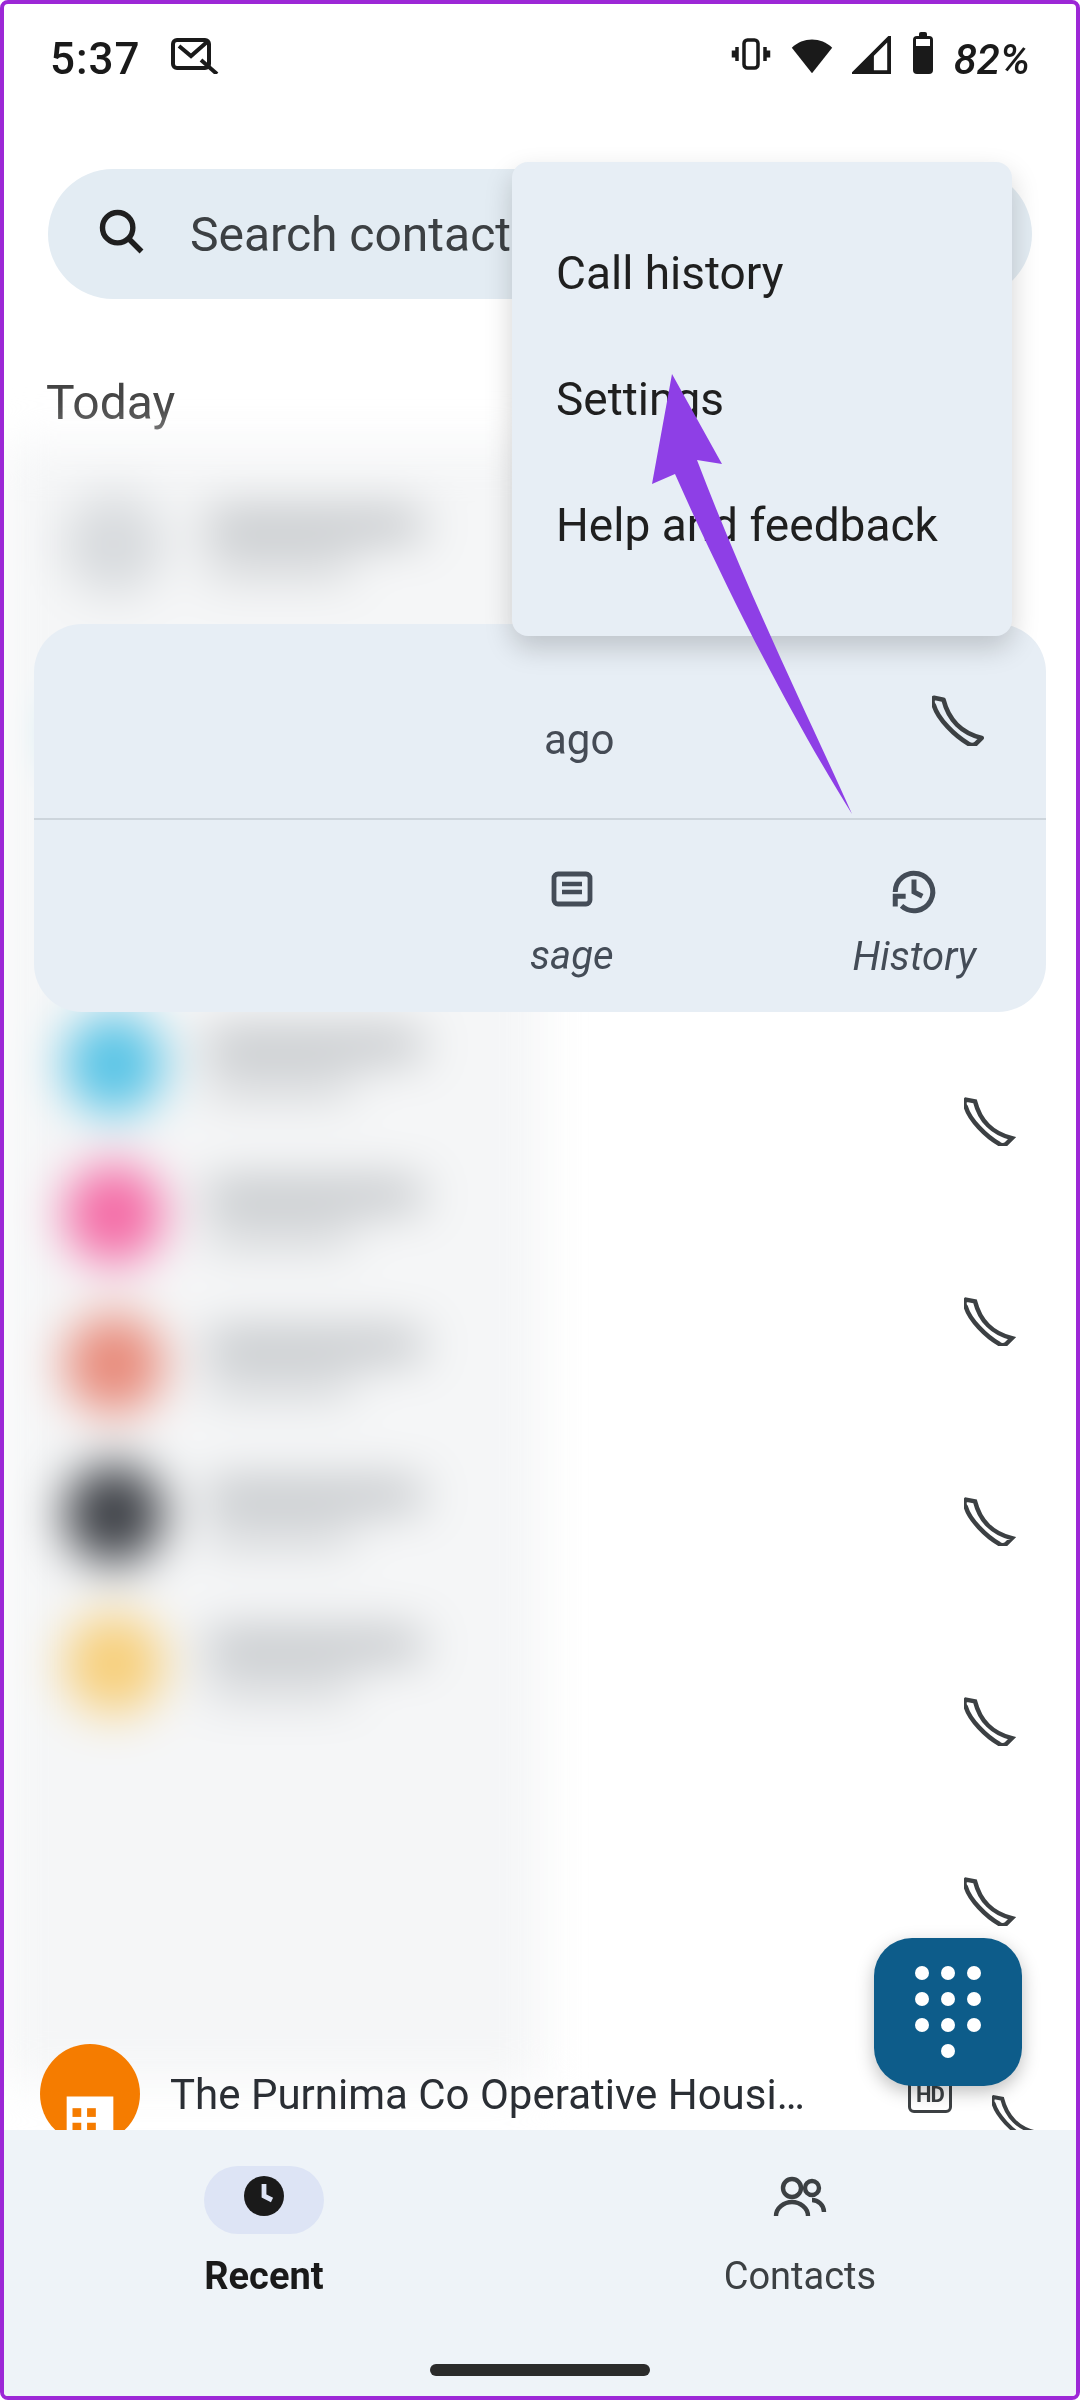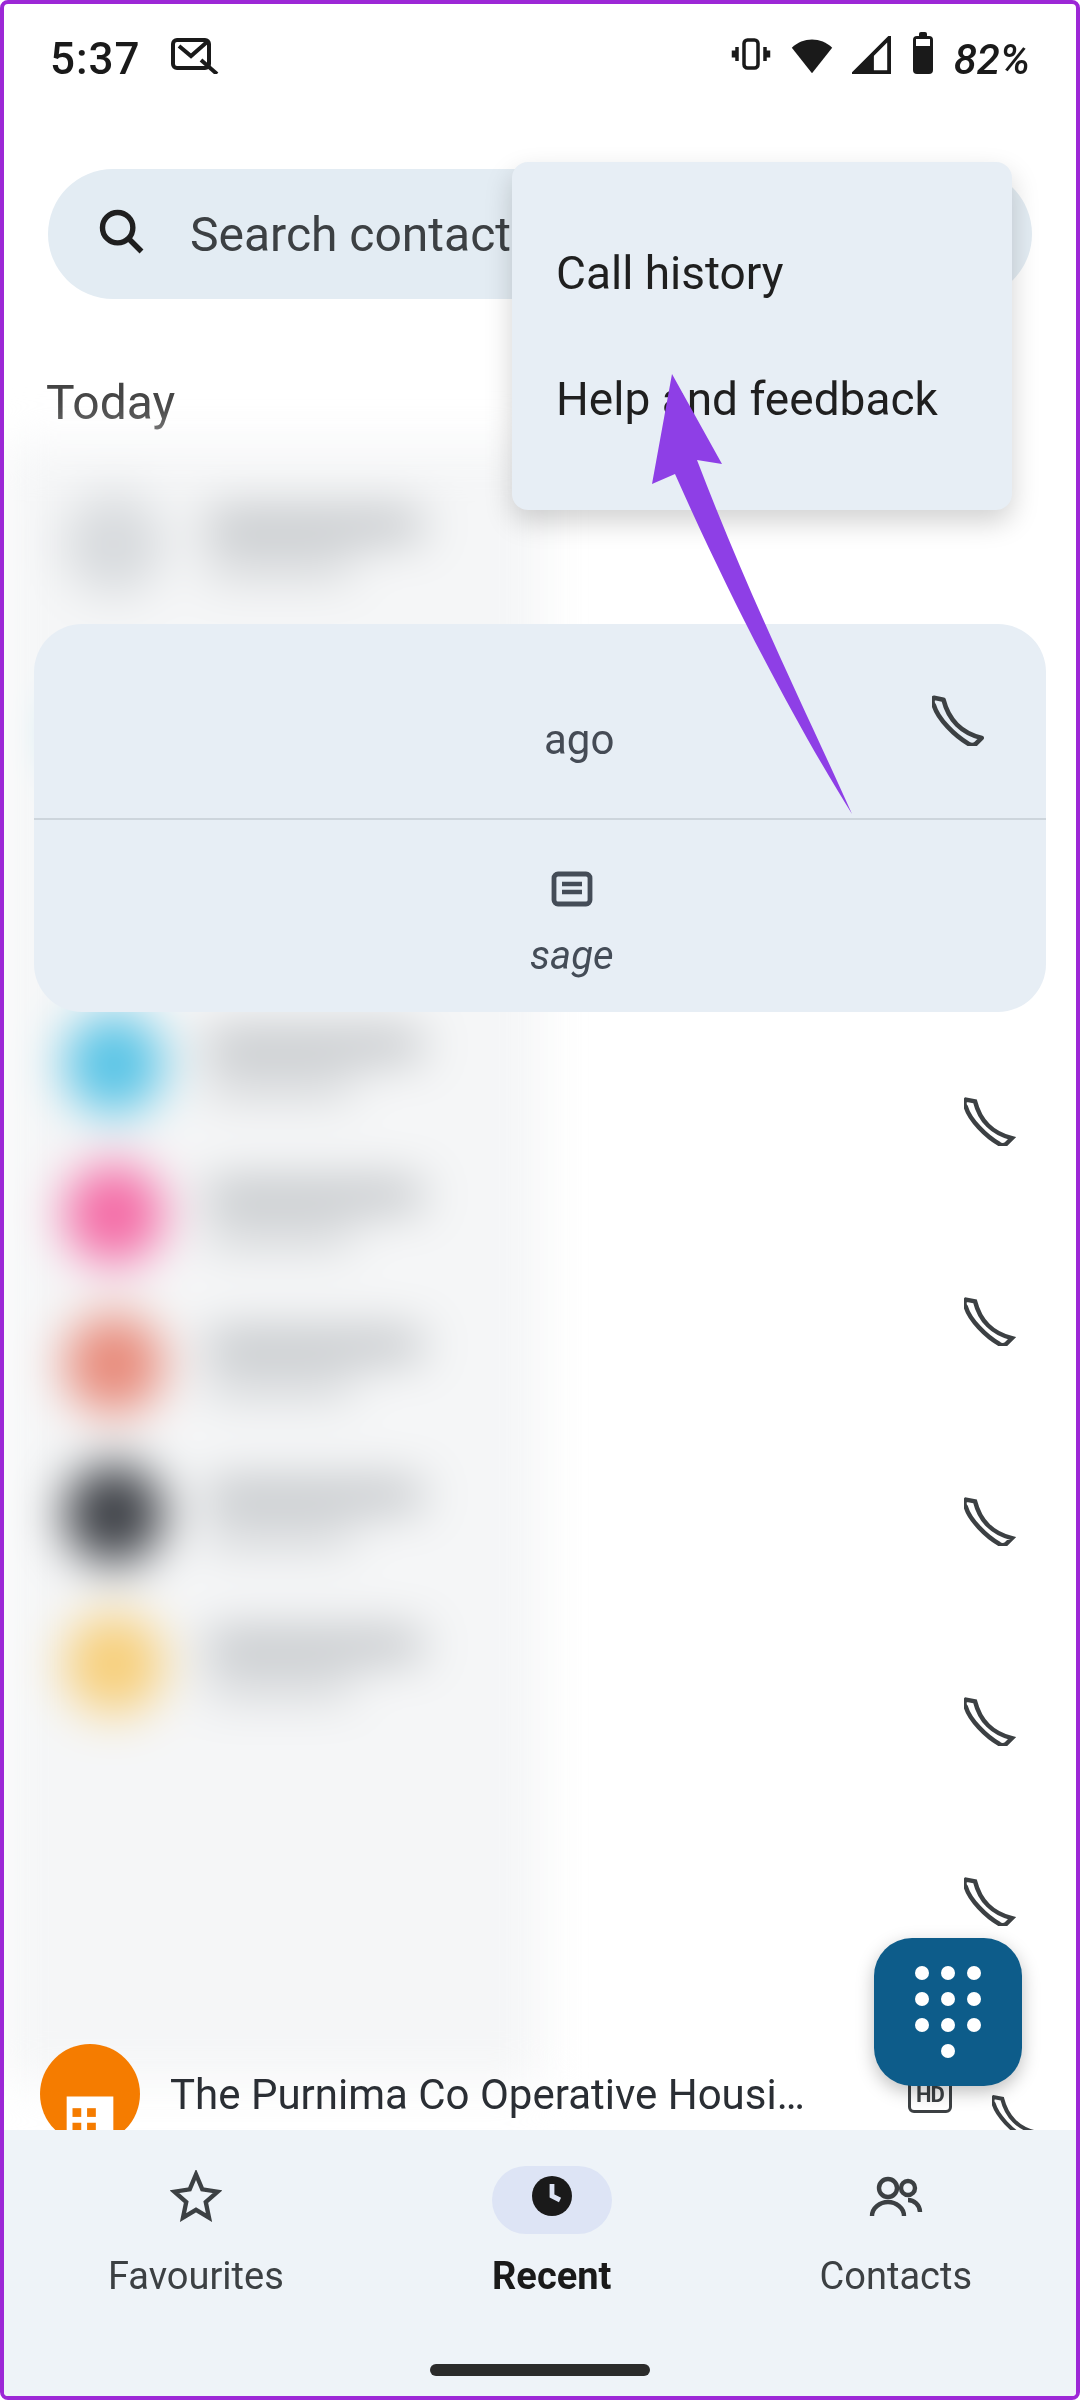--- a/index.html
+++ b/index.html
@@ -336,20 +336,28 @@
           </svg>
       </span>
     </div>
     <div class="call-card-bottom">
       <div class="card-action card-action-1">
         <svg width="48" height="48" viewBox="0 0 24 24">
             <rect x="3" y="3" width="18" height="15" rx="2" fill="none" stroke="#444c57" stroke-width="2.4"></rect>
             <path d="M7 8h10M7 12h10" stroke="#444c57" stroke-width="2.2"></path>
           </svg>
         <span>sage</span>
+      </div>
+      <div class="card-action">
+        <svg width="50" height="50" viewBox="0 0 24 24">
+            <path d="M12 6v6l4 2" stroke="#444c57" stroke-width="2.4" fill="none"></path>
+            <path d="M3 12a9 9 0 1 1 3 6.7" fill="none" stroke="#444c57" stroke-width="2.4"></path>
+            <path d="M3 19l0-5 5 0" fill="none" stroke="#444c57" stroke-width="2.4"></path>
+          </svg>
+        <span>History</span>
       </div>
     </div>
   </div>
 
   <span class="row-call-icon" style="top:1090px"><svg width="52" height="52" viewBox="0 0 24 24">
         <path d="M5 3c1 4 3 9 7 13s9 6 13 7l-3 3c-1 1-3 1-4 0C11 22 2 13 0 6c-1-1-1-3 0-4z" transform="scale(0.85) translate(1,1)" fill="none" stroke="#3c4043" stroke-width="2.4"></path>
       </svg></span>
   <span class="row-call-icon" style="top:1290px"><svg width="52" height="52" viewBox="0 0 24 24">
         <path d="M5 3c1 4 3 9 7 13s9 6 13 7l-3 3c-1 1-3 1-4 0C11 22 2 13 0 6c-1-1-1-3 0-4z" transform="scale(0.85) translate(1,1)" fill="none" stroke="#3c4043" stroke-width="2.4"></path>
       </svg></span>
@@ -393,30 +401,20 @@
           <div></div>
           <div></div>
         <div style="visibility:hidden"></div>
           <div></div>
           <div style="visibility:hidden"></div>
       </div>
     </span>
   </div>
 
   <div class="bottom-nav">
-    <div class="nav-item">
-      <div class="nav-icon-wrap">
-        <span>
-          <svg width="52" height="52" viewBox="0 0 24 24">
-              <path d="M12 2l2.9 6.9L22 10l-5.5 4.8L18 22l-6-3.6L6 22l1.5-7.2L2 10l7.1-1.1z" fill="none" stroke="#3c4043" stroke-width="2"></path>
-            </svg>
-        </span>
-      </div>
-      <span class="nav-label">Favourites</span>
-    </div>
     <div class="nav-item active">
       <div class="nav-icon-wrap">
         <span>
           <svg width="48" height="48" viewBox="0 0 24 24">
               <circle cx="12" cy="12" r="10" fill="#1a1a1a"></circle>
               <path d="M12 6v6l4 2" stroke="#dde4f5" stroke-width="2.4" fill="none"></path>
             </svg>
         </span>
       </div>
       <span class="nav-label">Recent</span>
@@ -433,20 +431,21 @@
         </span>
       </div>
       <span class="nav-label">Contacts</span>
     </div>
   </div>
 
   <div class="nav-handle"></div>
 
   <div class="overflow-menu">
     <div class="menu-item">Call history</div>
+    <div class="menu-item">Settings</div>
     <div class="menu-item">Help and feedback</div>
   </div>
 
   <div class="arrow-annotation">
     <svg width="230" height="460" viewBox="0 0 230 460">
       <path d="M30 0 L80 90 L55 86 C110 230 170 350 210 440 C160 360 95 240 33 100 L10 110 Z" fill="#8e3fe6"></path>
     </svg>
   </div>
 
 </div>

